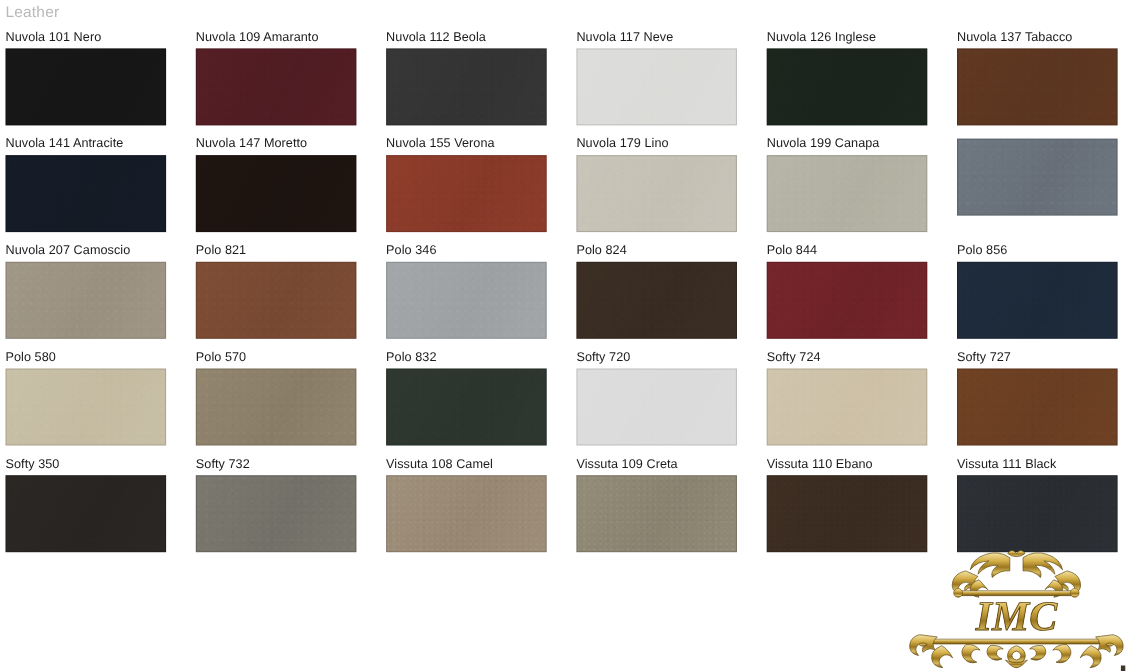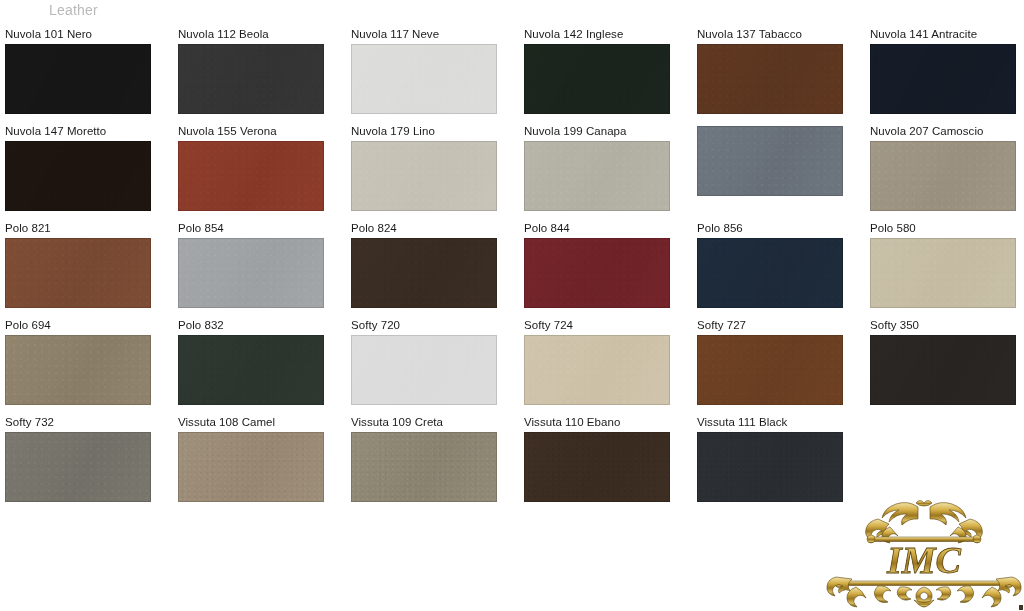--- a/index.html
+++ b/index.html
@@ -24,21 +24,20 @@
 
   .section-title {
     position: absolute;
     left: 5px;
     top: 2px;
     font-size: 14px;
     color: #b9b9b9;
     letter-spacing: 0.2px;
     line-height: 16px;
     white-space: nowrap;
-    margin-left: 44px;
   }
 
   .swatch-grid {
     position: absolute;
     left: 0;
     top: 26px;
     width: 852px;
     display: grid;
     grid-template-columns: repeat(6, 173px);
     grid-auto-rows: 97px;
@@ -122,29 +121,33 @@
 <div id="page-root">
 
   <div class="section-title" style="color: rgb(185, 185, 185);">Leather</div>
 
   <div class="swatch-grid">
       <div class="swatch-cell">
         <span class="swatch-label">Nuvola 101 Nero</span>
         <span class="swatch-chip" style="background-color: rgb(23, 22, 22);"></span>
       </div>
       <div class="swatch-cell">
+        <span class="swatch-label">Nuvola 109 Amaranto</span>
+        <span class="swatch-chip" style="background-color: rgb(81, 29, 35);"></span>
+      </div>
+      <div class="swatch-cell">
         <span class="swatch-label">Nuvola 112 Beola</span>
         <span class="swatch-chip" style="background-color: rgb(52, 52, 52);"></span>
       </div>
       <div class="swatch-cell">
         <span class="swatch-label">Nuvola 117 Neve</span>
         <span class="swatch-chip" style="background-color: rgb(220, 220, 218);"></span>
       </div>
       <div class="swatch-cell">
-        <span class="swatch-label">Nuvola 142 Inglese</span>
+        <span class="swatch-label">Nuvola 126 Inglese</span>
         <span class="swatch-chip" style="background-color: rgb(26, 36, 28);"></span>
       </div>
       <div class="swatch-cell">
         <span class="swatch-label">Nuvola 137 Tabacco</span>
         <span class="swatch-chip" style="background-color: rgb(93, 54, 32);"></span>
       </div>
       <div class="swatch-cell">
         <span class="swatch-label">Nuvola 141 Antracite</span>
         <span class="swatch-chip" style="background-color: rgb(20, 27, 38);"></span>
       </div>
@@ -169,41 +172,41 @@
       </div>
       <div class="swatch-cell">
         <span class="swatch-label">Nuvola 207 Camoscio</span>
         <span class="swatch-chip" style="background-color: rgb(156, 147, 130);"></span>
       </div>
       <div class="swatch-cell">
         <span class="swatch-label">Polo 821</span>
         <span class="swatch-chip" style="background-color: rgb(122, 74, 51);"></span>
       </div>
       <div class="swatch-cell">
-        <span class="swatch-label">Polo 854</span>
+        <span class="swatch-label">Polo 346</span>
         <span class="swatch-chip" style="background-color: rgb(159, 163, 166);"></span>
       </div>
       <div class="swatch-cell">
         <span class="swatch-label">Polo 824</span>
         <span class="swatch-chip" style="background-color: rgb(57, 44, 34);"></span>
       </div>
       <div class="swatch-cell">
         <span class="swatch-label">Polo 844</span>
         <span class="swatch-chip" style="background-color: rgb(112, 35, 41);"></span>
       </div>
       <div class="swatch-cell">
         <span class="swatch-label">Polo 856</span>
         <span class="swatch-chip" style="background-color: rgb(29, 42, 58);"></span>
       </div>
       <div class="swatch-cell">
         <span class="swatch-label">Polo 580</span>
         <span class="swatch-chip" style="background-color: rgb(198, 189, 164);"></span>
       </div>
       <div class="swatch-cell">
-        <span class="swatch-label">Polo 694</span>
+        <span class="swatch-label">Polo 570</span>
         <span class="swatch-chip" style="background-color: rgb(141, 128, 106);"></span>
       </div>
       <div class="swatch-cell">
         <span class="swatch-label">Polo 832</span>
         <span class="swatch-chip" style="background-color: rgb(44, 53, 46);"></span>
       </div>
       <div class="swatch-cell">
         <span class="swatch-label">Softy 720</span>
         <span class="swatch-chip" style="background-color: rgb(220, 220, 221);"></span>
       </div>

